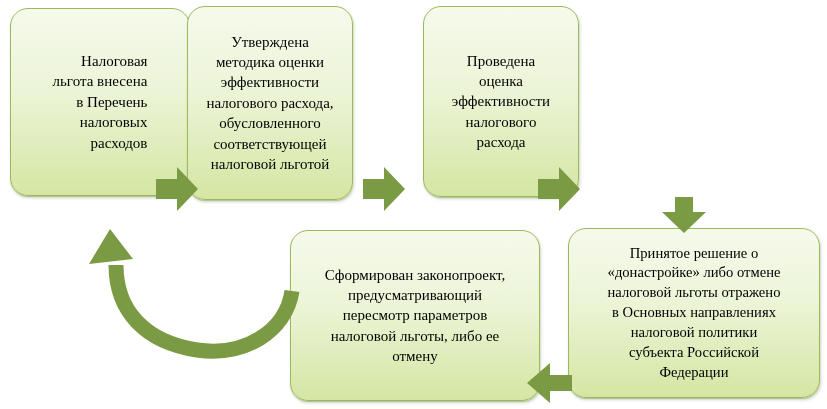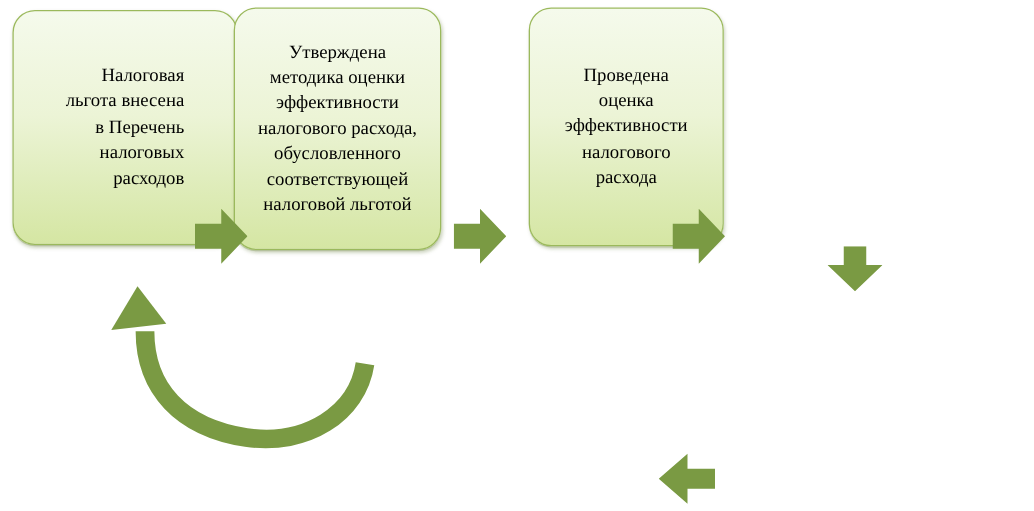--- a/index.html
+++ b/index.html
@@ -61,21 +61,37 @@
 
   <div class="box" style="left:395px; top:6px; width:156px; height:191px;margin-left:28px;">
     <div class="box-text">Проведена
 оценка
 эффективности
 налогового
 расхода</div>
   </div>
 
 
+  <div class="box" style="left:568px; top:228px; width:252px; height:170px;">
+    <div class="box-text" style="font-size:14.6px;">Принятое решение о
+«донастройке» либо отмене
+налоговой льготы отражено
+в Основных направлениях
+налоговой политики
+субъекта Российской
+Федерации</div>
+  </div>
 
+  <div class="box" style="left:290px; top:230px; width:250px; height:171px;">
+    <div class="box-text">Сформирован законопроект,
+предусматривающий
+пересмотр параметров
+налоговой льготы, либо ее
+отмену</div>
+  </div>
 
   <svg class="arrow" style="left:156px; top:166px;" width="42" height="46" viewBox="0 0 42 46">
     <polygon points="0,13 21,13 21,1 42,23 21,45 21,33 0,33" fill="#7A9A43"></polygon>
   </svg>
 
   <svg class="arrow" style="left:363px; top:166px;" width="42" height="46" viewBox="0 0 42 46">
     <polygon points="0,13 21,13 21,1 42,23 21,45 21,33 0,33" fill="#7A9A43"></polygon>
   </svg>
 
   <svg class="arrow" style="left:538px; top:166px;" width="42" height="46" viewBox="0 0 42 46">

